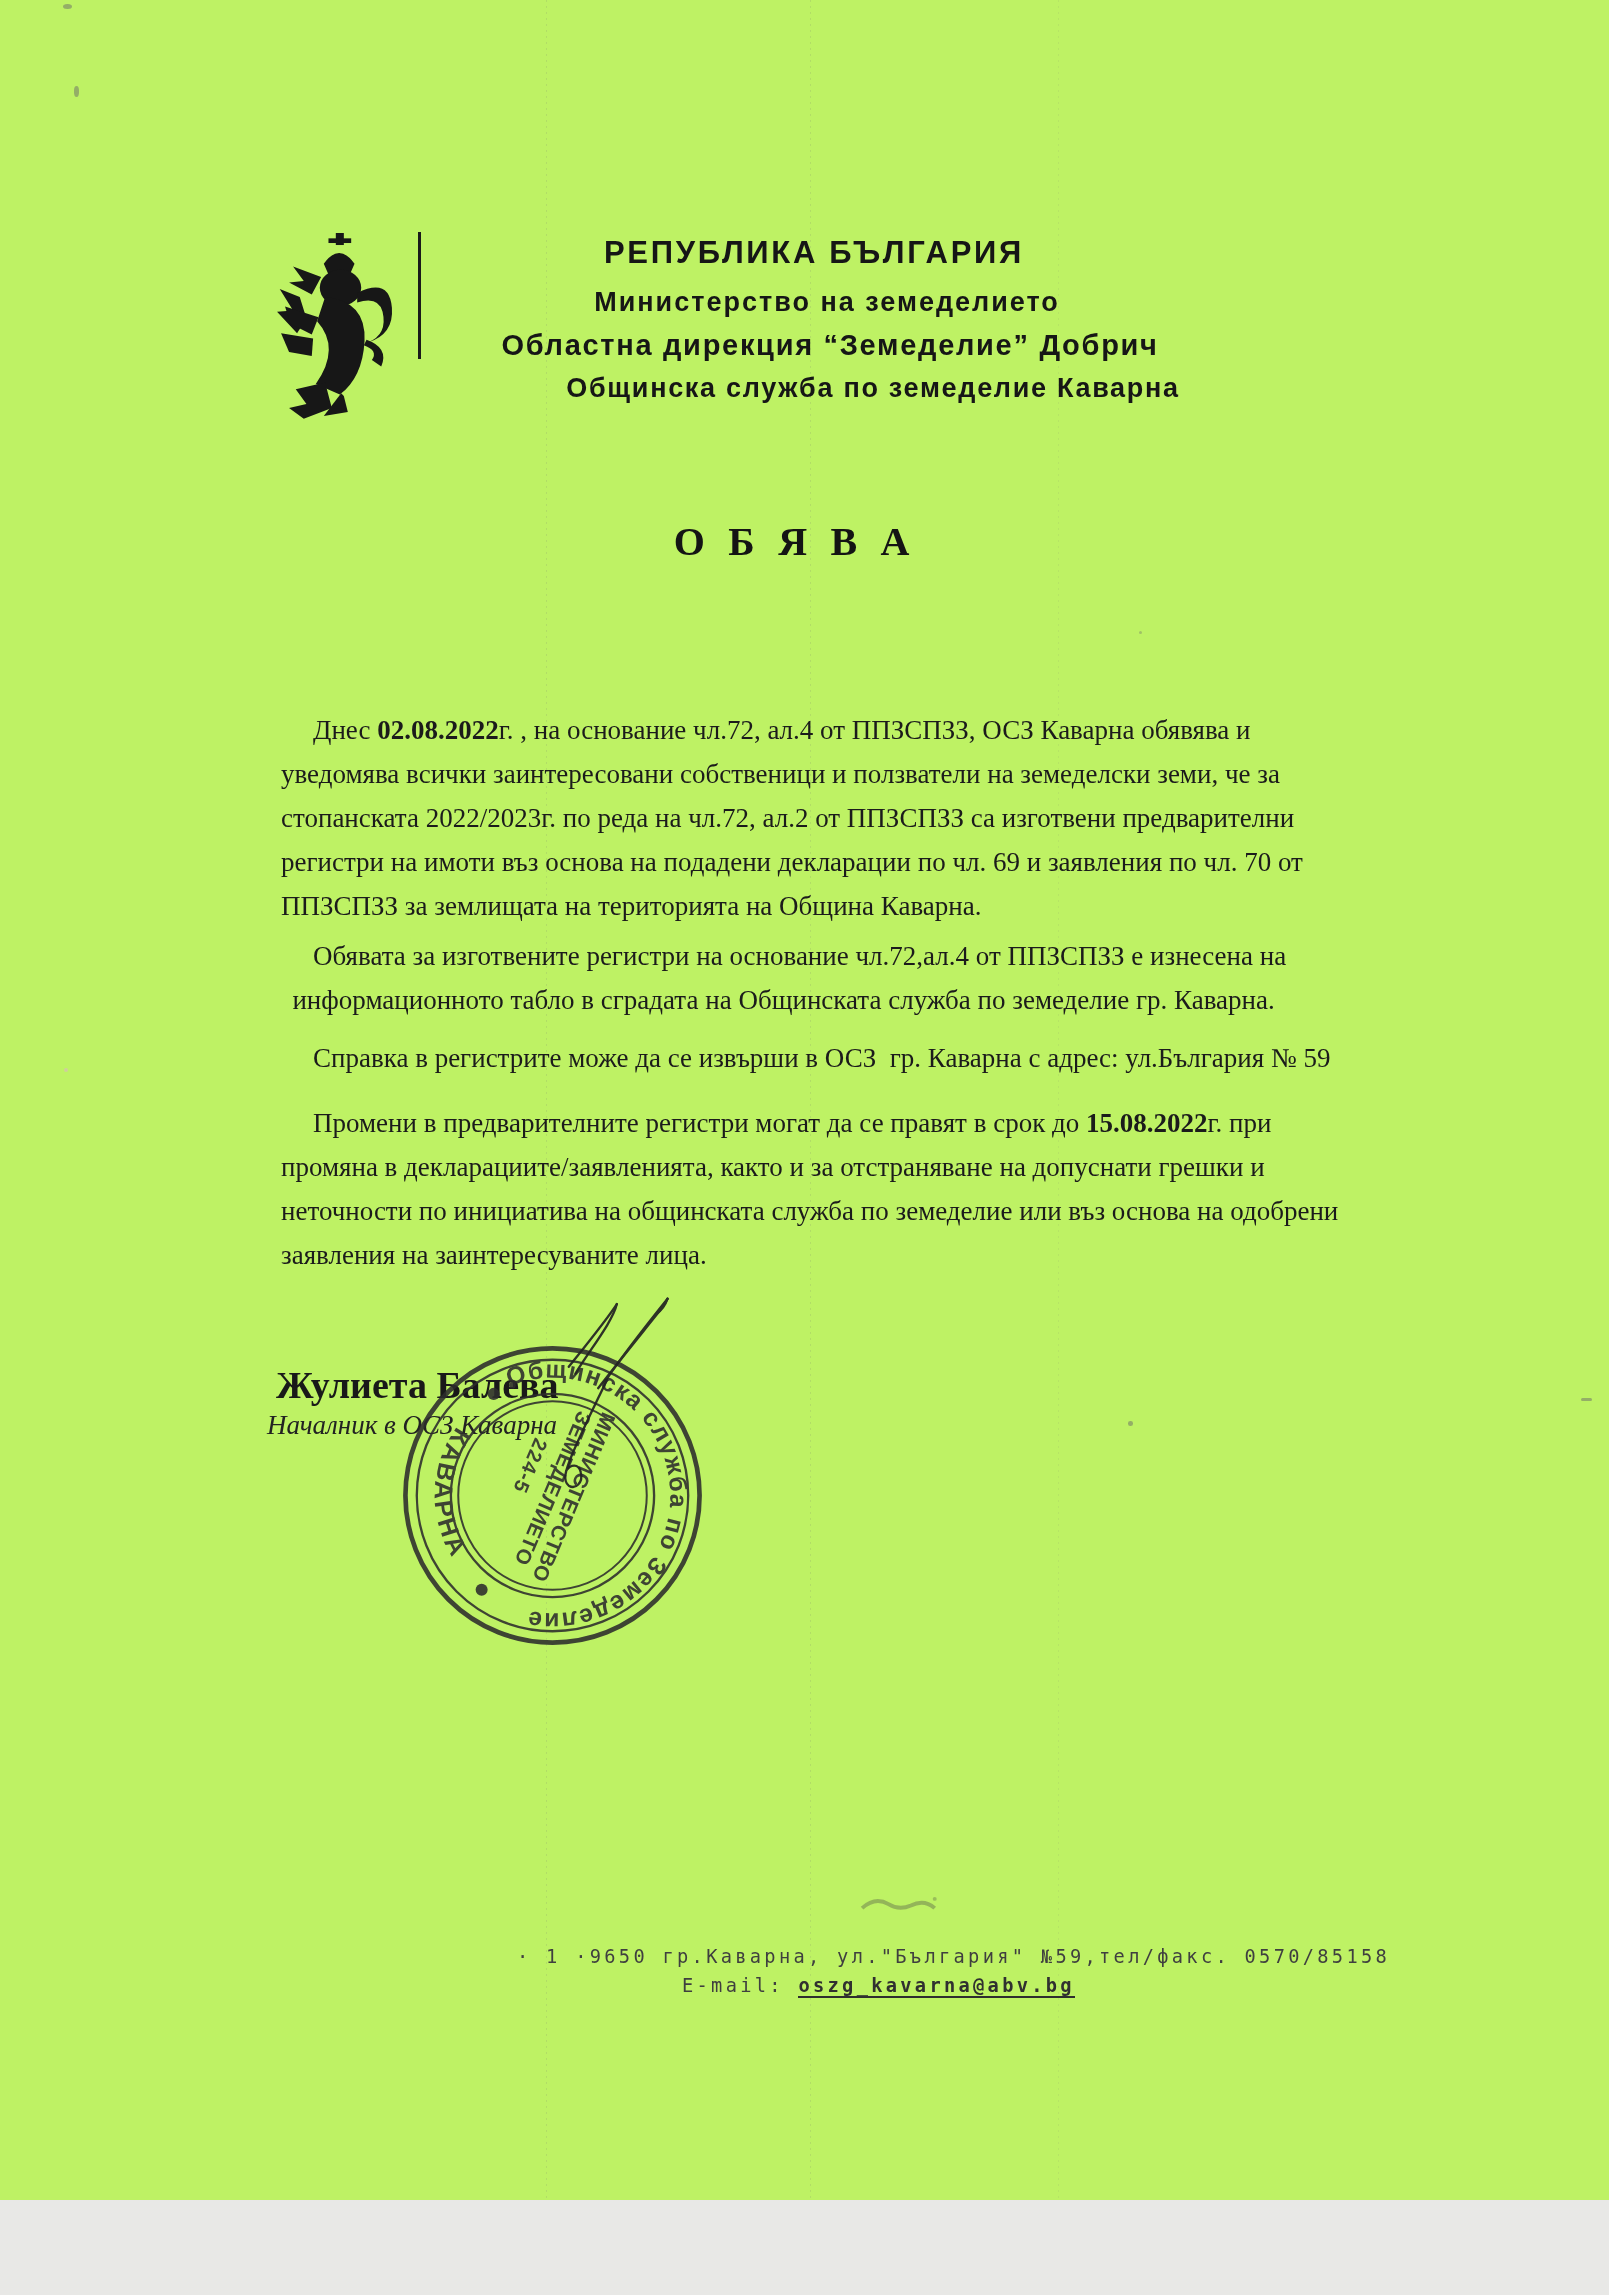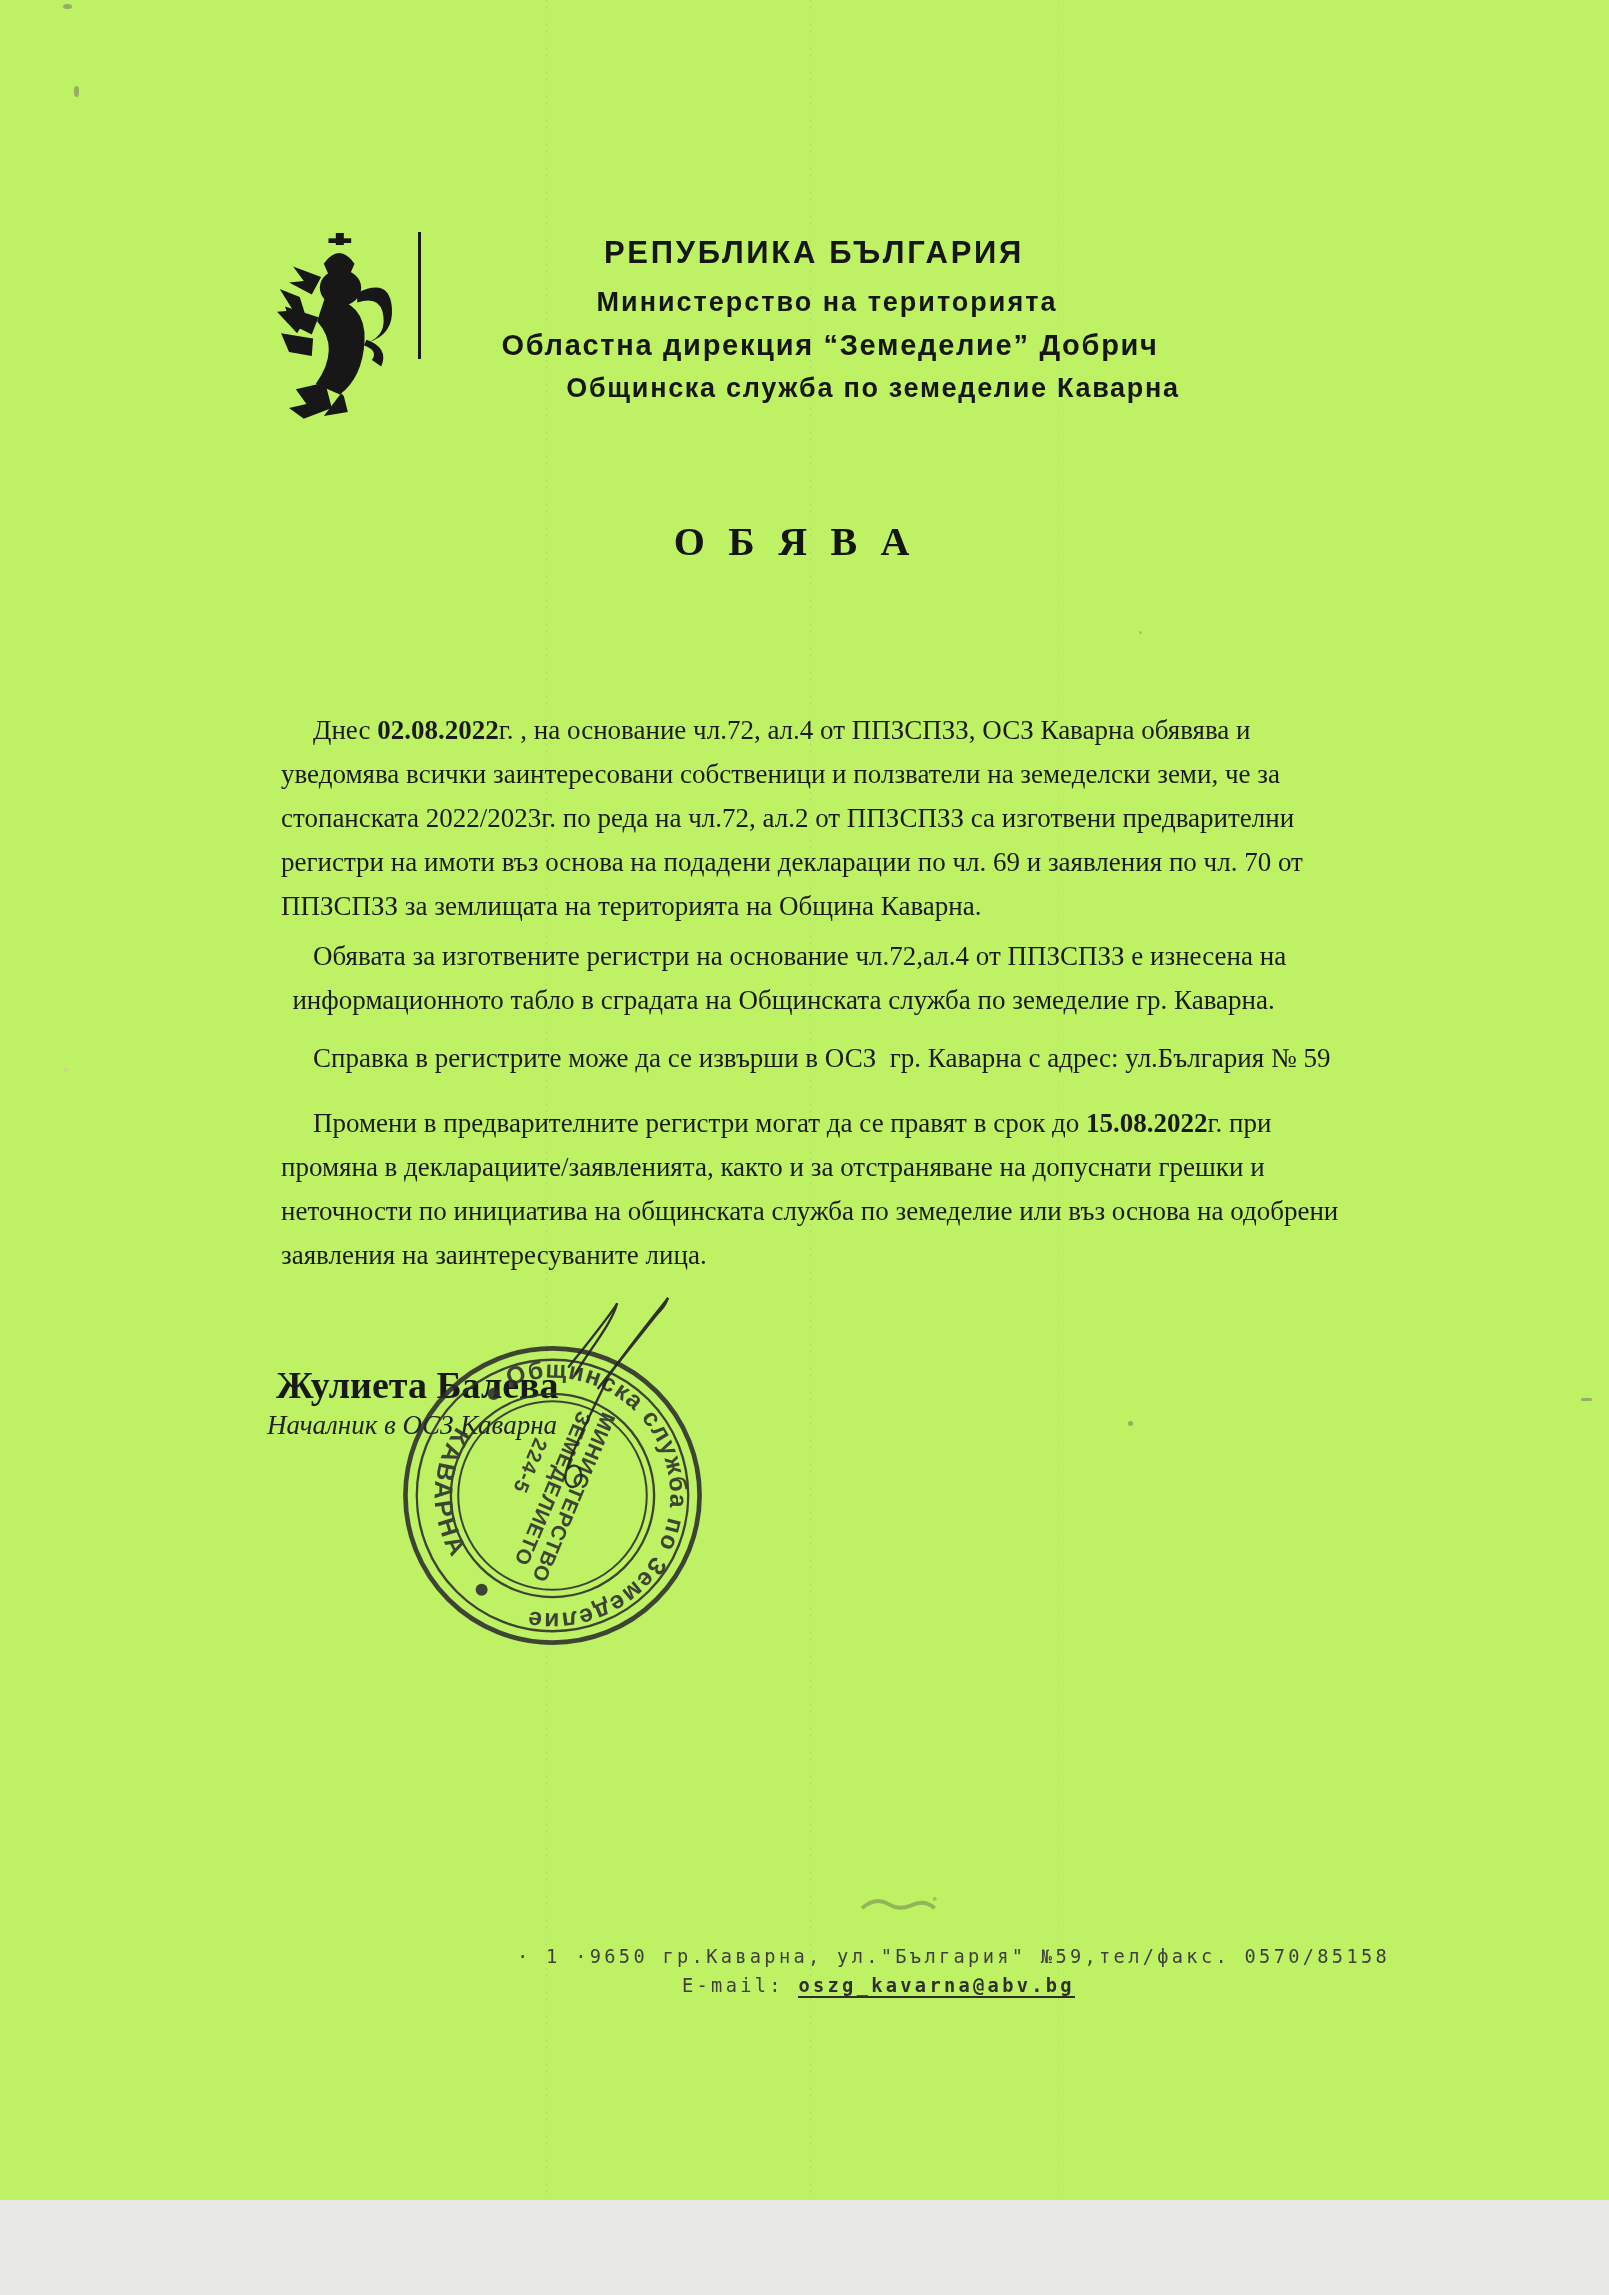--- a/index.html
+++ b/index.html
@@ -115,21 +115,21 @@
       <path d="M72 224 L28 234 L44 256 L18 262 L40 278 L82 262 Z"></path>
       <path d="M96 240 L70 274 L106 268 L100 244 Z"></path>
 
       <path d="M120 90 Q168 66 172 112 Q175 152 136 164 Q166 152 158 118 Q152 94 120 104 Z"></path>
       <path d="M134 160 Q168 172 156 200 L142 190 Q152 176 130 168 Z"></path>
     </g>
   </svg>
   <div class="vbar"></div>
 
   <div class="hline h1">РЕПУБЛИКА БЪЛГАРИЯ</div>
-  <div class="hline h2">Министерство на територията</div>
+  <div class="hline h2">Министерство на земеделието</div>
   <div class="hline h3">Областна дирекция “Земеделие” Добрич</div>
   <div class="hline h4">Общинска служба по земеделие Каварна</div>
 
   <div class="title">О Б Я В А</div>
 
   <div class="para p1">
     <div class="line indent"><span>Днес </span><span class="bdate">02.08.2022</span><span>г. , на основание чл.72, ал.4 от ППЗСПЗЗ, ОСЗ Каварна обявява и</span></div>
     <div class="line">уведомява всички заинтересовани собственици и ползватели на земеделски земи, че за</div>
     <div class="line">стопанската 2022/2023г. по реда на чл.72, ал.2 от ППЗСПЗЗ са изготвени предварителни</div>
     <div class="line">регистри на имоти въз основа на подадени декларации по чл. 69 и заявления по чл. 70 от</div>

